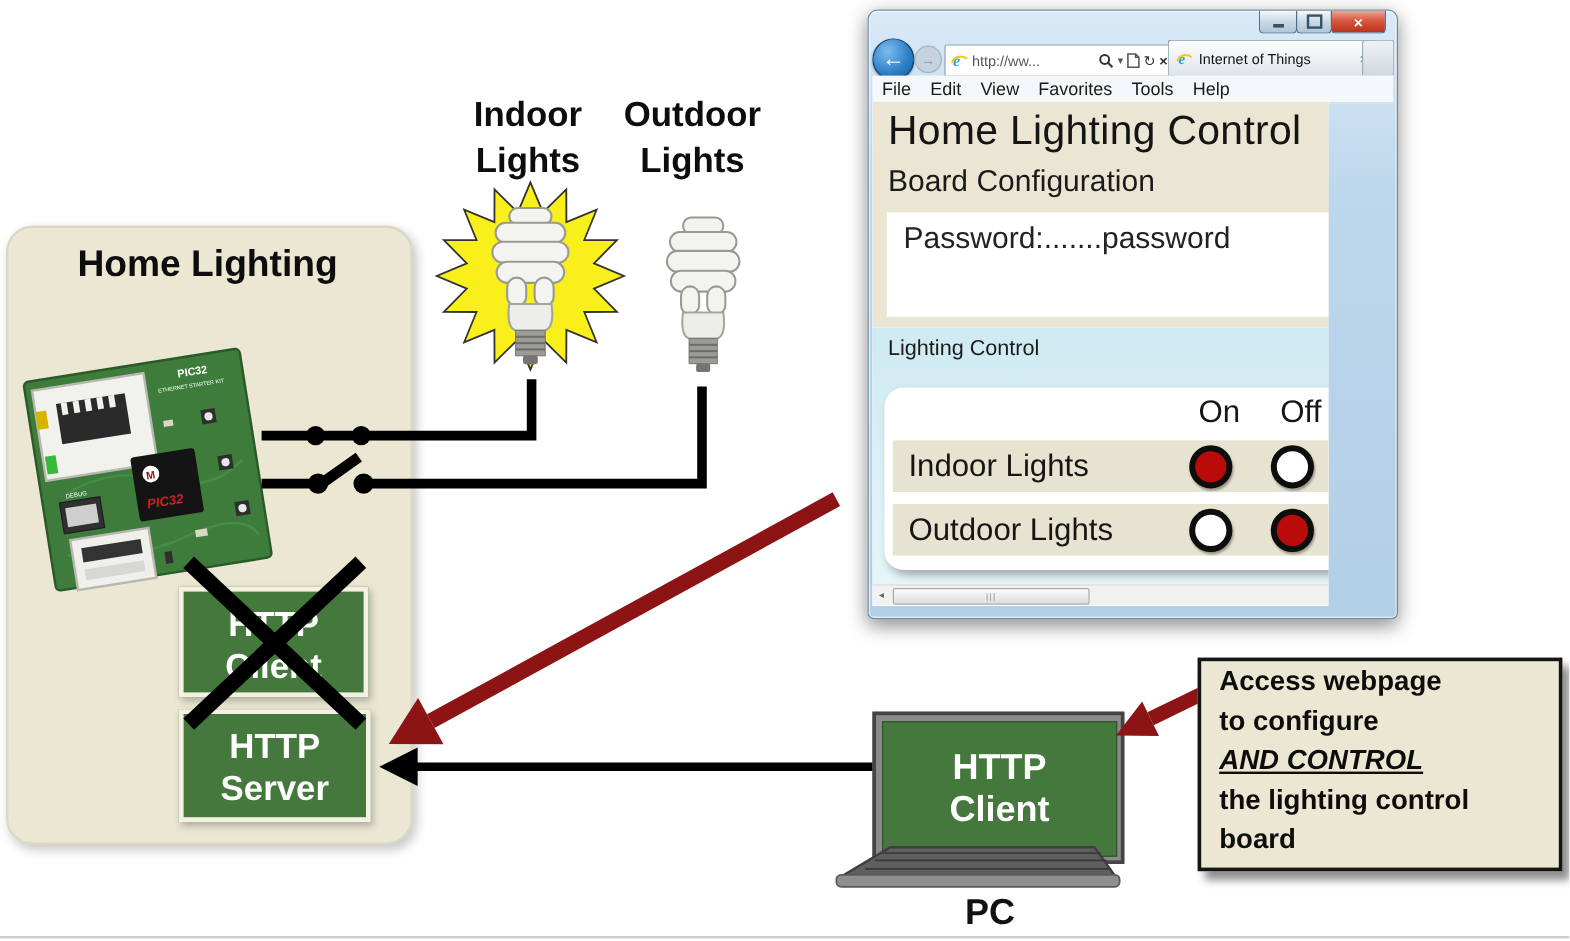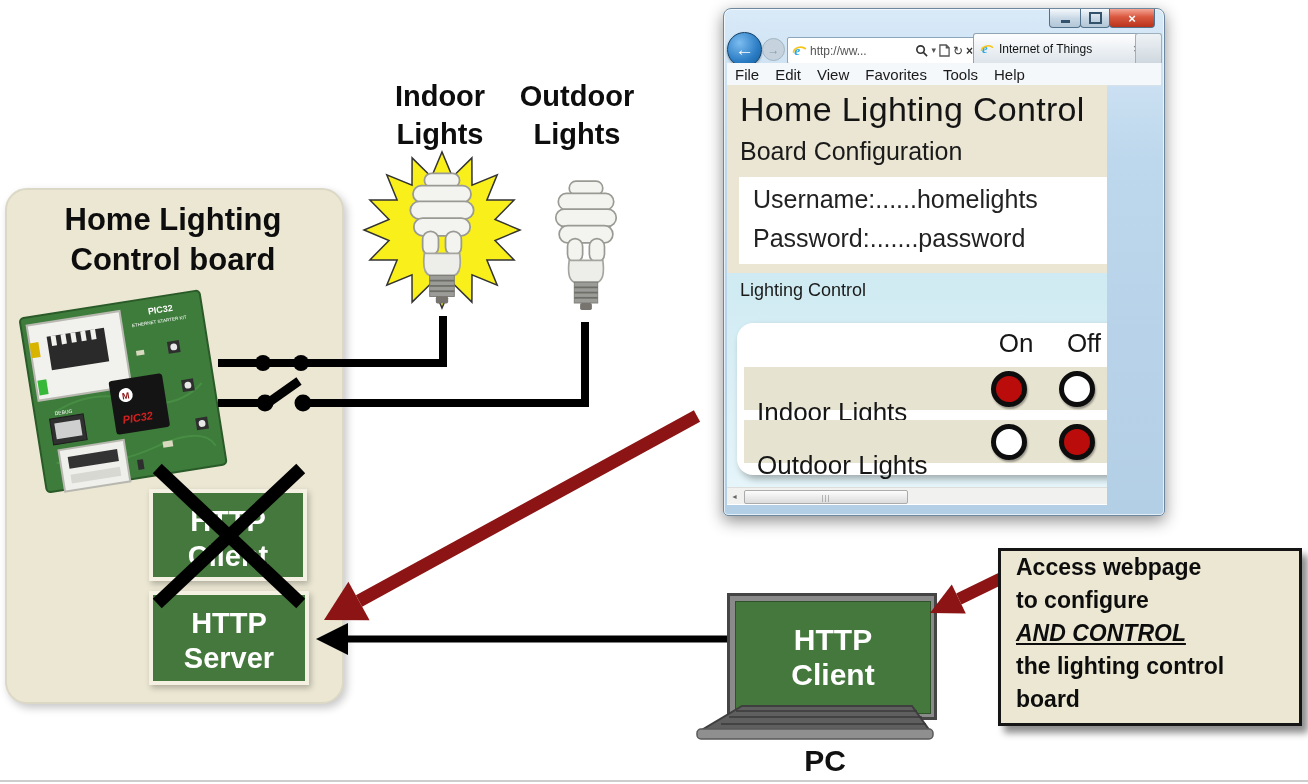--- a/index.html
+++ b/index.html
@@ -83,21 +83,21 @@
         padding:3px 0 0 14px;line-height:39px;}
   .pg-blue{left:0;top:188px;width:416px;height:230px;background:linear-gradient(180deg,#cfeaf2,#e7f6fa);}
   .pg-h3{left:13px;top:195px;font-size:18px;font-weight:400;color:#1a1a1a;}
   .ctrlbox{left:10px;top:238px;width:396px;height:152px;background:#fff;border-radius:16px;
         box-shadow:3px 4px 7px rgba(0,0,0,.3);}
   .onoff{position:absolute;top:5px;font-size:26px;color:#161616;}
   .hdr-on{left:254px;width:50px;text-align:center;}
   .hdr-off{left:322px;width:50px;text-align:center;}
   .ctl-row{position:absolute;left:7px;width:372px;height:43px;background:var(--row-beige,#e7e3d1);}
   .row1{top:44px;} .row2{top:97px;}
-  .ctl-label{position:absolute;left:13px;top:0;font-size:26px;line-height:43px;color:#161616;margin-top:24px;}
+  .ctl-label{position:absolute;left:13px;top:0;font-size:26px;line-height:43px;color:#161616;}
   .radio{position:absolute;top:4px;width:26px;height:26px;border-radius:50%;border:5px solid #0d0d0d;
         box-shadow:1px 2px 2px rgba(0,0,0,.35);}
   .radio.on-col{left:247px;} .radio.off-col{left:315px;}
   .radio-filled{background:var(--radio-red,#bb0c0c);} .radio-empty{background:#fff;}
   
   .vsb{left:416px;top:0;width:18px;height:402px;background:#f1f1ef;border-left:1px solid #dddddb;}
   .hsb{left:0;top:402px;width:434px;height:16px;background:#f1f1ef;border-top:1px solid #dddddb;}
   .sb-arrow{position:absolute;color:#666;font-size:7px;display:flex;align-items:center;justify-content:center;}
   .vsb .sb-arrow{width:18px;height:15px;}
   .hsb .sb-arrow{width:15px;height:16px;}
@@ -113,21 +113,20 @@
   .z1{z-index:1}.z2{z-index:2}.z3{z-index:3}.z4{z-index:4}.z6{z-index:6}
 </style>
 </head>
 <body>
 
 <div class="canvas">
 
   <div class="abs panel z1"></div>
   <div class="abs panel-title z2">
     <div>Home Lighting</div>
-    <div>Control board</div>
   </div>
 
   <svg class="overlay z2" width="1308" height="784" viewBox="0 0 1308 784">
     <g transform="translate(22,290) rotate(-9 110 100)">
       <rect x="10" y="12" width="182" height="176" rx="4" fill="#3e7c3c" stroke="#2b5a29" stroke-width="2"></rect>
       <path d="M30 110 q40 -18 80 0 t70 -6" stroke="#4f9a4a" stroke-width="2" fill="none" opacity=".55"></path>
       <path d="M24 160 q50 14 100 0 t60 8" stroke="#4f9a4a" stroke-width="2" fill="none" opacity=".55"></path>
       <rect x="16" y="20" width="94" height="76" fill="#f1f1ee" stroke="#b8b8b0" stroke-width="2"></rect>
       <rect x="34" y="34" width="58" height="34" fill="#2a2a2a"></rect>
       <rect x="38" y="34" width="5" height="10" fill="#f1f1ee"></rect>
@@ -317,21 +316,20 @@
       <span>Favorites</span>
       <span>Tools</span>
       <span>Help</span>
     </div>
 
     <div class="abs content">
       <div class="abs pg-beige"></div>
       <div class="abs pg-h1">Home Lighting Control</div>
       <div class="abs pg-h2">Board Configuration</div>
       <div class="abs credbox">
-        <div>Username:......homelights</div>
         <div>Password:.......password</div>
       </div>
       <div class="abs pg-blue"></div>
       <div class="abs pg-h3">Lighting Control</div>
 
       <div class="abs ctrlbox">
         <span class="onoff hdr-on">On</span>
         <span class="onoff hdr-off">Off</span>
         <div class="ctl-row row1">
           <span class="ctl-label">Indoor Lights</span>

